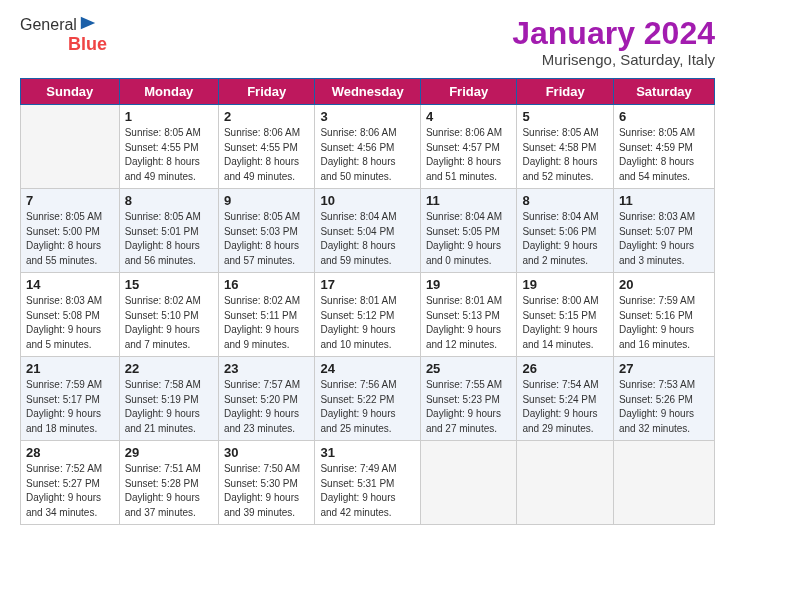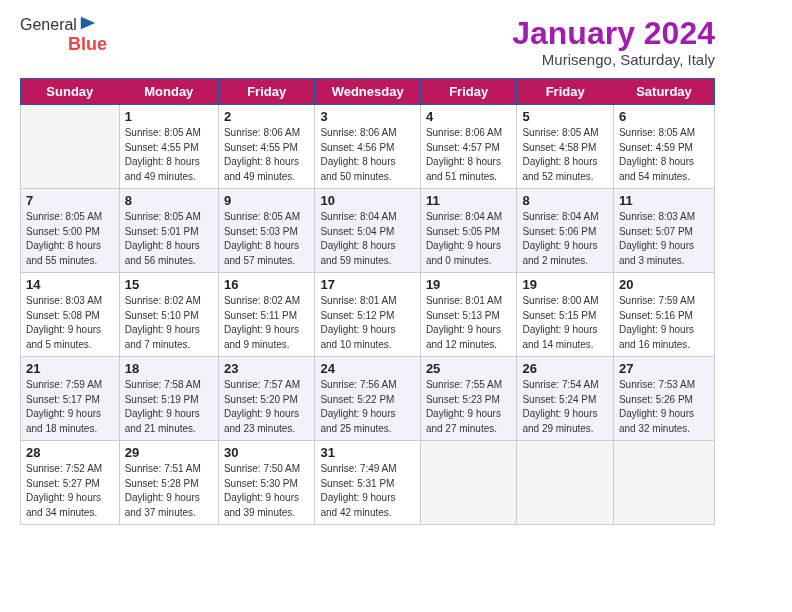--- a/index.html
+++ b/index.html
@@ -210,21 +210,21 @@
             <span class="day-num">20</span>
             <div class="day-info">Sunrise: 7:59 AM<br>Sunset: 5:16 PM<br>Daylight: 9 hours<br>and 16 minutes.</div>
           </td>
         </tr>
         <tr class="row-shaded">
           <td>
             <span class="day-num">21</span>
             <div class="day-info">Sunrise: 7:59 AM<br>Sunset: 5:17 PM<br>Daylight: 9 hours<br>and 18 minutes.</div>
           </td>
           <td>
-            <span class="day-num">18</span>
+            <span class="day-num">22</span>
             <div class="day-info">Sunrise: 7:58 AM<br>Sunset: 5:19 PM<br>Daylight: 9 hours<br>and 21 minutes.</div>
           </td>
           <td>
             <span class="day-num">23</span>
             <div class="day-info">Sunrise: 7:57 AM<br>Sunset: 5:20 PM<br>Daylight: 9 hours<br>and 23 minutes.</div>
           </td>
           <td>
             <span class="day-num">24</span>
             <div class="day-info">Sunrise: 7:56 AM<br>Sunset: 5:22 PM<br>Daylight: 9 hours<br>and 25 minutes.</div>
           </td>

